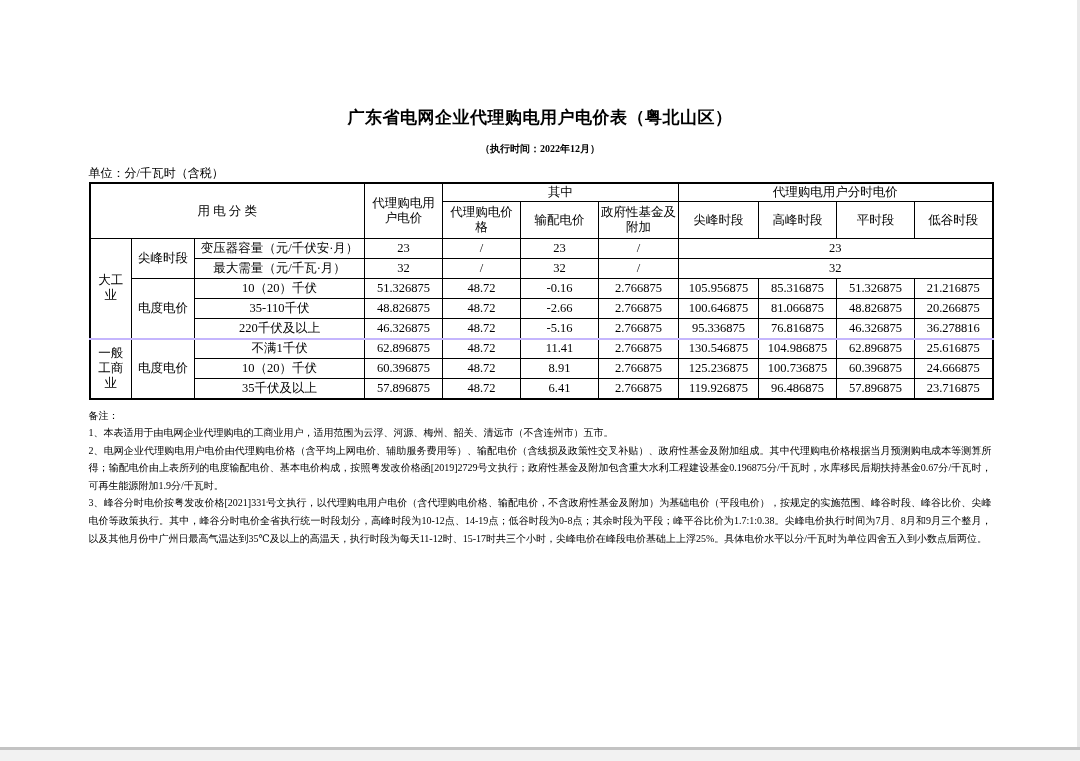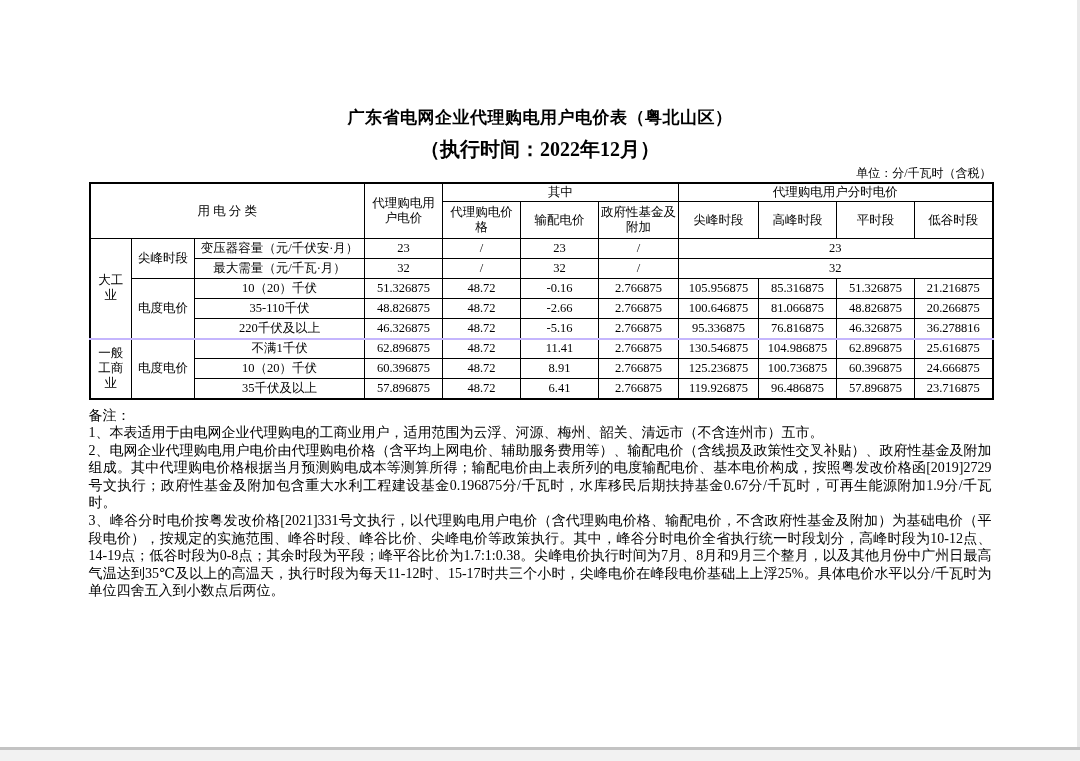--- a/index.html
+++ b/index.html
@@ -7,45 +7,45 @@
     width:1080px;height:761px;position:relative;overflow:hidden;
     background:#ffffff;color:#000;
     font-family:"Liberation Serif","DejaVu Serif",serif;
   }
   .doc{position:absolute;inset:0;background:#fff;}
   .title{
     text-align:center;font-size:17px;font-weight:bold;
     padding-top:108px;line-height:20px;letter-spacing:0.5px;
   }
   .subtitle{
-    text-align:center;font-size:20px;font-weight:bold;
+    text-align:center;font-size:10px;font-weight:bold;
     margin-top:12px;line-height:18px;
   }
   .content{width:903px;margin:0 auto;}
   .unit-note{
-    text-align:right;font-size:12px;line-height:14px;
+    text-align:left;font-size:12px;line-height:14px;
     margin-top:8px;margin-bottom:2px;
   }
   table.price{
     border-collapse:collapse;table-layout:fixed;width:903px;
     border:2px solid #000;
   }
   table.price th,table.price td{
     border:1px solid #000;
     font-size:12.5px;font-weight:normal;
     text-align:center;vertical-align:middle;
     padding:0 2px;line-height:15px;
     overflow:hidden;
   }
   table.price thead tr.h1 th{height:17px;}
   table.price thead tr.h2 th{height:36px;}
   table.price tbody tr{height:20px;}
   tr.group-sep td{border-top:2px solid #c4b5fd;}
   .notes{
-    margin-top:7px;font-size:14px;line-height:17.6px;
+    margin-top:7px;font-size:10px;line-height:17.6px;
     text-align:justify;
   }
   .notes .note-line{margin:0;}
   
   .bottom-edge{
     position:absolute;left:0;bottom:0;width:1080px;height:11px;
     background:#f2f2f2;border-top:3px solid #c3c3c3;
   }
   .right-edge{
     position:absolute;right:0;top:0;width:3px;height:761px;

